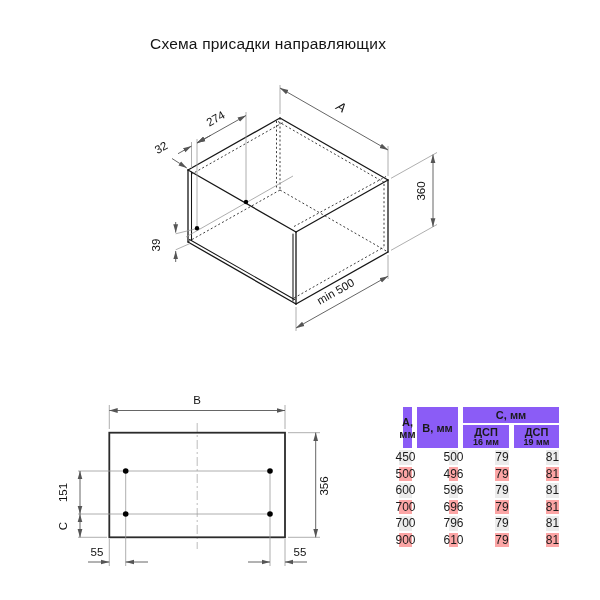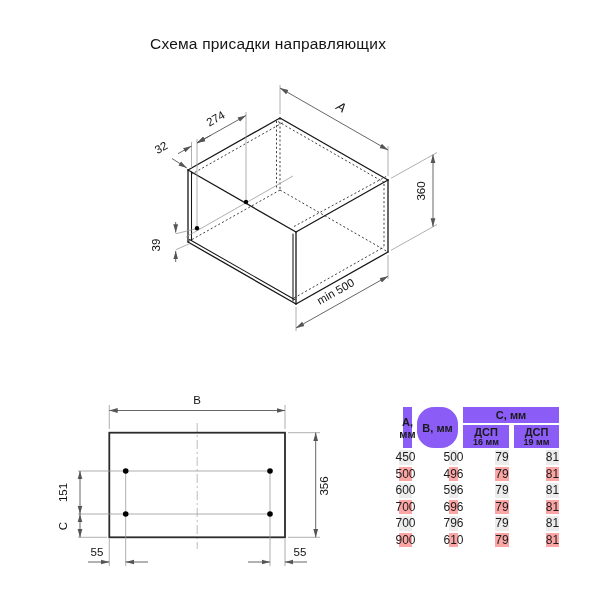--- a/index.html
+++ b/index.html
@@ -20,21 +20,21 @@
   .dimtxt{font-family:"Liberation Sans",sans-serif;font-size:11.5px;fill:#111;text-anchor:middle;}
   .dimtxt.big{font-size:13px;font-style:italic;}
   .dot{fill:#000;stroke:none;}
   
   .spec-table{position:absolute;left:367px;top:407px;display:grid;
               grid-template-columns:45px 41px 46px 45px;column-gap:5px;row-gap:2px;
               grid-template-rows:16px 23px repeat(6,14.5px);}
   .hcell{background:#8b5cf6;display:flex;align-items:center;justify-content:center;
          font-size:11px;font-weight:bold;color:#1a1a1a;text-align:center;}
   .a-h{grid-column:1;grid-row:1/3;margin-left:36px;}
-  .b-h{grid-column:2;grid-row:1/3;border-radius:17px;}
+  .b-h{grid-column:2;grid-row:1/3;}
   .c-h{grid-column:3/5;grid-row:1;}
   .sub{flex-direction:column;line-height:1.1;justify-content:center;}
   .sub .small{font-size:9px;}
   .dcell{background:#ececec;display:flex;align-items:center;justify-content:center;
          font-size:12px;color:#1a1a1a;margin-left:32px;}
   .dcell.alt{background:#fca5a5;}
 </style>
 </head>
 <body>
 

